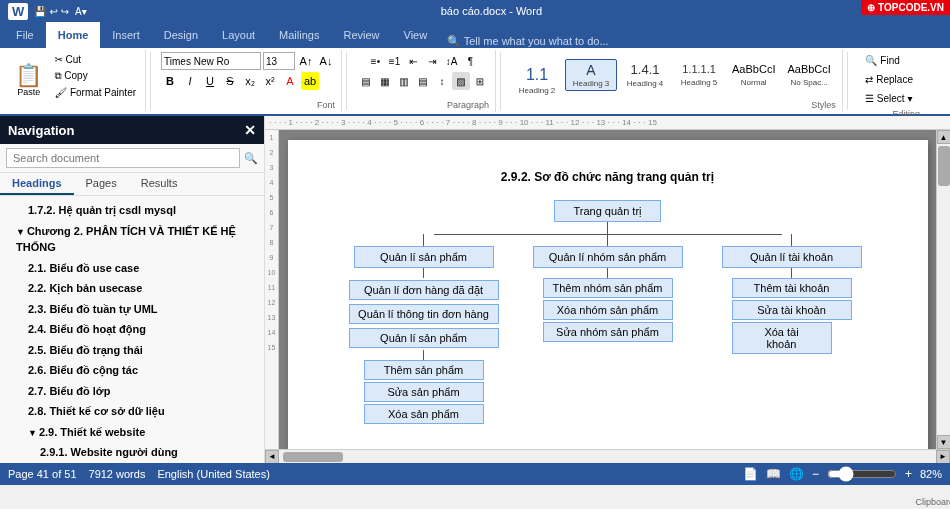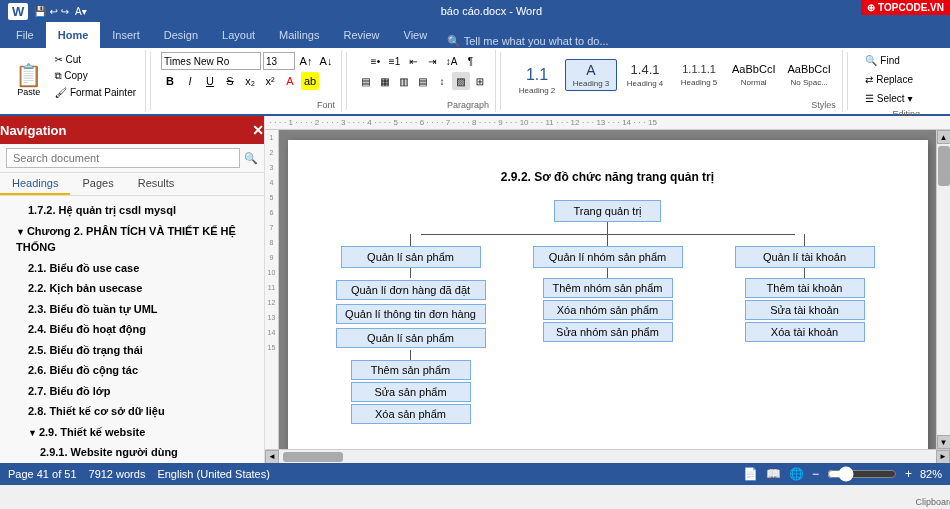--- a/index.html
+++ b/index.html
@@ -147,23 +147,23 @@
     
     .nav-pane {
       width: 265px;
       background: #f8f8f8;
       border-right: 1px solid #ddd;
       display: flex;
       flex-direction: column;
       font-size: 11px;
     }
     .nav-header {
-      background: #b91c1c;
+      background: #0f172a;
       color: white;
-      padding: 6px 0;
+      padding: 6px 8px;
       font-size: 13px;
       font-weight: bold;
       display: flex;
       align-items: center;
       justify-content: space-between;
     }
     .nav-search {
       padding: 4px 6px;
       border-bottom: 1px solid #ddd;
       display: flex;
@@ -178,22 +178,22 @@
     }
     .nav-tabs { display: flex; border-bottom: 1px solid #ddd; }
     .nav-tab {
       padding: 4px 12px;
       font-size: 11px;
       cursor: pointer;
       color: #444;
     }
     .nav-tab.active {
       color: #2b579a;
-      border-bottom: 2px solid #eab308;
-      font-weight: normal;
+      border-bottom: 2px solid #0c4a6e;
+      font-weight: bold;
     }
     .nav-tree { flex: 1; overflow-y: auto; padding: 4px 0; font-weight: bold; }
     .nav-item {
       padding: 2px 8px;
       cursor: pointer;
       font-size: 11px;
       line-height: 1.5;
     }
     .nav-item.active { background: #2b579a; color: white; }
     .nav-item.indent1 { padding-left: 16px; }
@@ -494,21 +494,21 @@
 
             <div style="width:1px;height:12px;background:#555;"></div>
 
             <div style="display:flex;align-items:flex-start;">
 
               <div style="display:flex;flex-direction:column;align-items:center;">
                 <div style="width:1px;height:0px;background:#555;"></div>
               </div>
             </div>
 
-            <div style="position:relative;display:flex;justify-content:center;gap:17px;">
+            <div style="position:relative;display:flex;justify-content:center;gap:4px;">
 
               <div style="position:absolute;top:0;left:90px;right:90px;height:1px;background:#555;"></div>
 
               <div style="display:flex;flex-direction:column;align-items:center;width:160px;">
                 <div style="width:1px;height:12px;background:#555;"></div>
                 <div style="background:#dce9f8;border:1px solid #7baee8;padding:4px 8px;text-align:center;width:140px;">Quản lí sản phẩm</div>
                 <div style="width:1px;height:10px;background:#555;"></div>
 
                 <div style="display:flex;flex-direction:column;align-items:center;gap:0;">
                   <div style="background:#dce9f8;border:1px solid #7baee8;padding:3px 6px;text-align:center;width:150px;margin:2px 0;">Quản lí đơn hàng đã đặt</div>
@@ -535,21 +535,21 @@
                 </div>
               </div>
 
               <div style="display:flex;flex-direction:column;align-items:center;width:160px;margin-left:20px;">
                 <div style="width:1px;height:12px;background:#555;"></div>
                 <div style="background:#dce9f8;border:1px solid #7baee8;padding:4px 8px;text-align:center;width:140px;">Quản lí tài khoản</div>
                 <div style="width:1px;height:10px;background:#555;"></div>
                 <div style="display:flex;flex-direction:column;gap:2px;">
                   <div style="background:#dce9f8;border:1px solid #7baee8;padding:3px 6px;text-align:center;width:120px;">Thêm tài khoản</div>
                   <div style="background:#dce9f8;border:1px solid #7baee8;padding:3px 6px;text-align:center;width:120px;">Sửa tài khoản</div>
-                  <div style="background:#dce9f8;border:1px solid #7baee8;padding:3px 10px;text-align:center;width:120px;">Xóa tài khoản</div>
+                  <div style="background:#dce9f8;border:1px solid #7baee8;padding:3px 22px;text-align:center;width:100px;">Xóa tài khoản</div>
                 </div>
               </div>
             </div>
           </div>
 
         </div>
       </div>
 
       <div style="width:14px;background:#f0f0f0;border-left:1px solid #ccc;display:flex;flex-direction:column;align-items:center;">
         <div style="width:14px;height:14px;background:#ccc;border:1px solid #aaa;display:flex;align-items:center;justify-content:center;font-size:8px;cursor:pointer;">▲</div>

